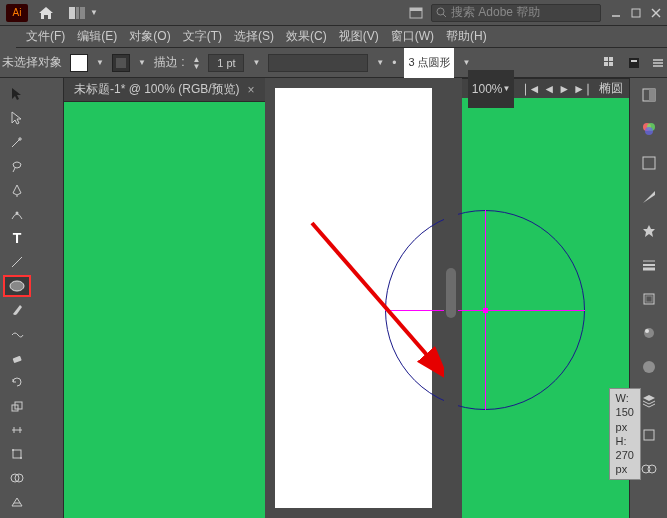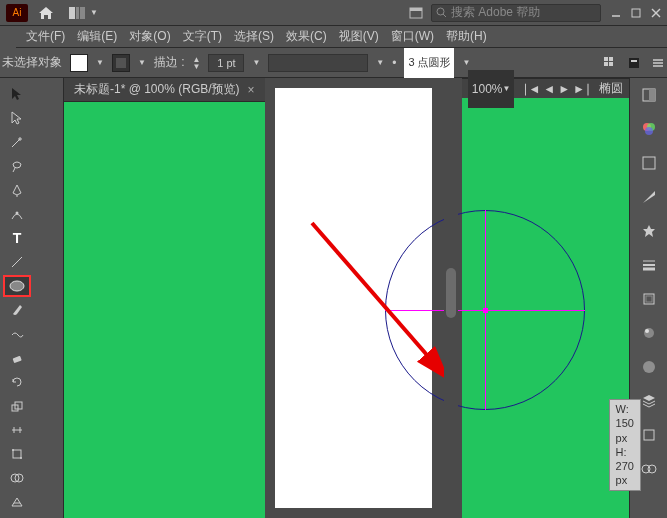--- a/index.html
+++ b/index.html
@@ -37,21 +37,21 @@
   .doc-tab { height: 24px; background: #424242; border-bottom: 1px solid #2a2a2a; display: flex; align-items: center; padding: 0 10px; gap: 8px; }
   .doc-tab .close { color: #aaa; }
   .canvas-area { flex: 1; background: #4a4a4a; position: relative; padding: 10px 30px 10px 10px; }
   .scroll-v { position: absolute; right: 4px; top: 10px; bottom: 30px; width: 14px; background: #4a4a4a; }
   .scroll-v-thumb { position: absolute; right: 2px; top: 180px; width: 10px; height: 50px; background: #6c6c6c; border-radius: 5px; }
   .canvas { width: 100%; height: 100%; background: #fff; position: relative; }
   .circle { position: absolute; left: 110px; top: 122px; width: 200px; height: 200px; border: 1.5px solid #1a1a8a; border-radius: 50%; }
   .cross-h { position: absolute; left: 110px; top: 222px; width: 200px; height: 1px; background: #ff00ff; }
   .cross-v { position: absolute; left: 210px; top: 122px; width: 1px; height: 200px; background: #ff00ff; }
   .anchor { position: absolute; width: 5px; height: 5px; background: #ff00ff; left: 208px; top: 220px; }
-  .dim-box { position: absolute; left: 334px; top: 311px; background: #d0d0d0; border: 1px solid #888; padding: 2px 6px; color: #333; font-size: 11px; line-height: 1.3; }
+  .dim-box { position: absolute; left: 334px; top: 300px; background: #d0d0d0; border: 1px solid #888; padding: 2px 6px; color: #333; font-size: 11px; line-height: 1.3; }
   .red-arrow { position: absolute; top: 130px; left: 32px; width: 160px; height: 170px; pointer-events: none; }
 
   .statusbar { height: 20px; background: #424242; border-top: 1px solid #2a2a2a; display: flex; align-items: center; padding: 0 6px; gap: 8px; color: #ccc; }
   .zoom-dd { background: #333; padding: 12px 4px; display: flex; align-items: center; }
   .nav-arrows { display: flex; gap: 3px; }
 
   .rightpanel { width: 38px; background: #535353; border-left: 1px solid #2a2a2a; display: flex; flex-direction: column; align-items: center; padding: 6px 0; gap: 12px; }
   .rp-icon { width: 22px; height: 22px; display: flex; align-items: center; justify-content: center; color: #ccc; }
   svg { display: block; }
 </style>

